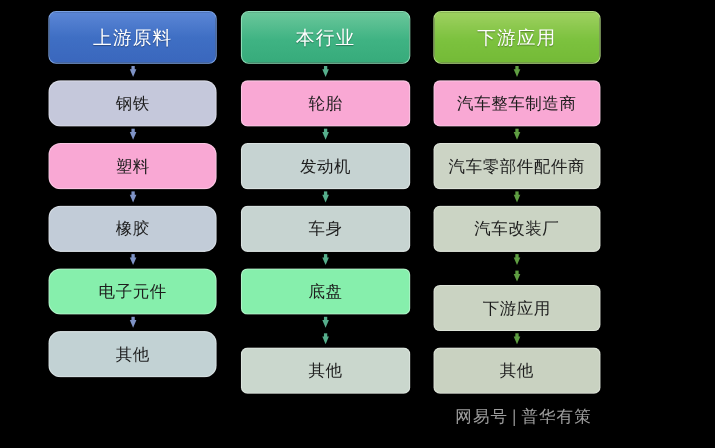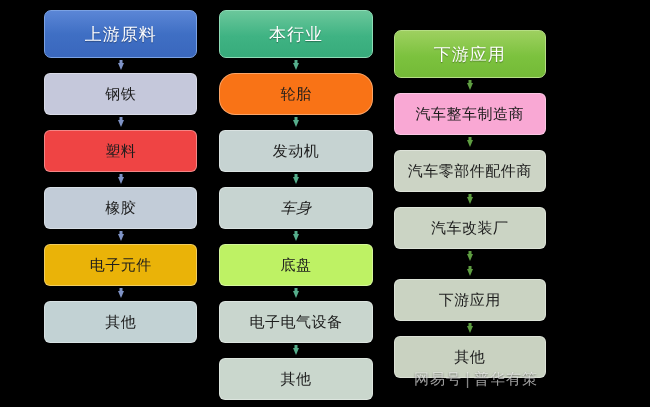--- a/index.html
+++ b/index.html
@@ -29,21 +29,21 @@
   .column {
     position: relative;
     width: 174px;
     display: flex;
     flex-direction: column;
     align-items: stretch;
   }
 
   .col-1 { margin-left: 44px; }
   .col-2 { margin-left: 22px; }
-  .col-3 { margin-left: 21px; width: 173px; margin-top: 20px; }
+  .col-3 { margin-left: 21px; width: 173px; }
 
   
   .header-box {
     height: 48px;
     border-radius: 7px;
     display: flex;
     align-items: center;
     justify-content: center;
     color: #ffffff;
     font-size: 17px;
@@ -73,32 +73,32 @@
     align-items: center;
     justify-content: center;
     font-size: 15px;
     color: #1d1d1d;
     box-sizing: border-box;
     border: 1px solid rgba(255,255,255,0.35);
     letter-spacing: 0.5px;
   }
 
   
-  .col-1 .item-box { background: #c4c8da; }
+  .col-1 .item-box { background: #c4c8da; border-radius: 11px; }
   .col-1 .item-box.i0 { background: #c5c8db; }
-  .col-1 .item-box.i1 { background: #ef4444; font-family: Liberation Serif, serif; }
+  .col-1 .item-box.i1 { background: #f9a8d4; font-family: Liberation Serif, serif; }
   .col-1 .item-box.i2 { background: #c2ccd8; font-family: Liberation Serif, serif; }
-  .col-1 .item-box.i3 { background: #eab308; }
+  .col-1 .item-box.i3 { background: #86efac; }
   .col-1 .item-box.i4 { background: #c2d2d4; }
 
   
-  .col-2 .item-box.i0 { background: #f97316; border-radius: 16px; }
+  .col-2 .item-box.i0 { background: #f9a8d4; }
   .col-2 .item-box.i1 { background: #c6d3d2; }
-  .col-2 .item-box.i2 { background: #c7d4d1; font-style: italic; }
-  .col-2 .item-box.i3 { background: #bef264; font-family: Liberation Mono, monospace; }
+  .col-2 .item-box.i2 { background: #c7d4d1; }
+  .col-2 .item-box.i3 { background: #86efac; font-family: Liberation Mono, monospace; }
   .col-2 .item-box.i4 { background: #c9d6ce; }
   .col-2 .item-box.i5 { background: #cad7cd; }
 
   
   .col-3 .item-box.i0 { background: #f9a8d4; }
   .col-3 .item-box.i1 { background: #ccd4c5; }
   .col-3 .item-box.i2 { background: #cbd4c4; }
   .col-3 .item-box.i3 { background: #cad3c3; }
   .col-3 .item-box.i4 { background: #cad3c2; }
   .col-3 .item-box.i5 { background: #c9d2c1; }
@@ -208,21 +208,20 @@
     <div class="item-box i2">车身</div>
 
     <div class="connector">
       <span class="arrow"></span>
     </div>
     <div class="item-box i3">底盘</div>
 
     <div class="connector">
       <span class="arrow"></span>
     </div>
-    <div class="item-box i4">电子电气设备</div>
 
     <div class="connector">
       <span class="arrow"></span>
     </div>
     <div class="item-box i5">其他</div>
   </div>
 
   <div class="column col-3">
     <div class="header-box header-lgreen">下游应用</div>
 

